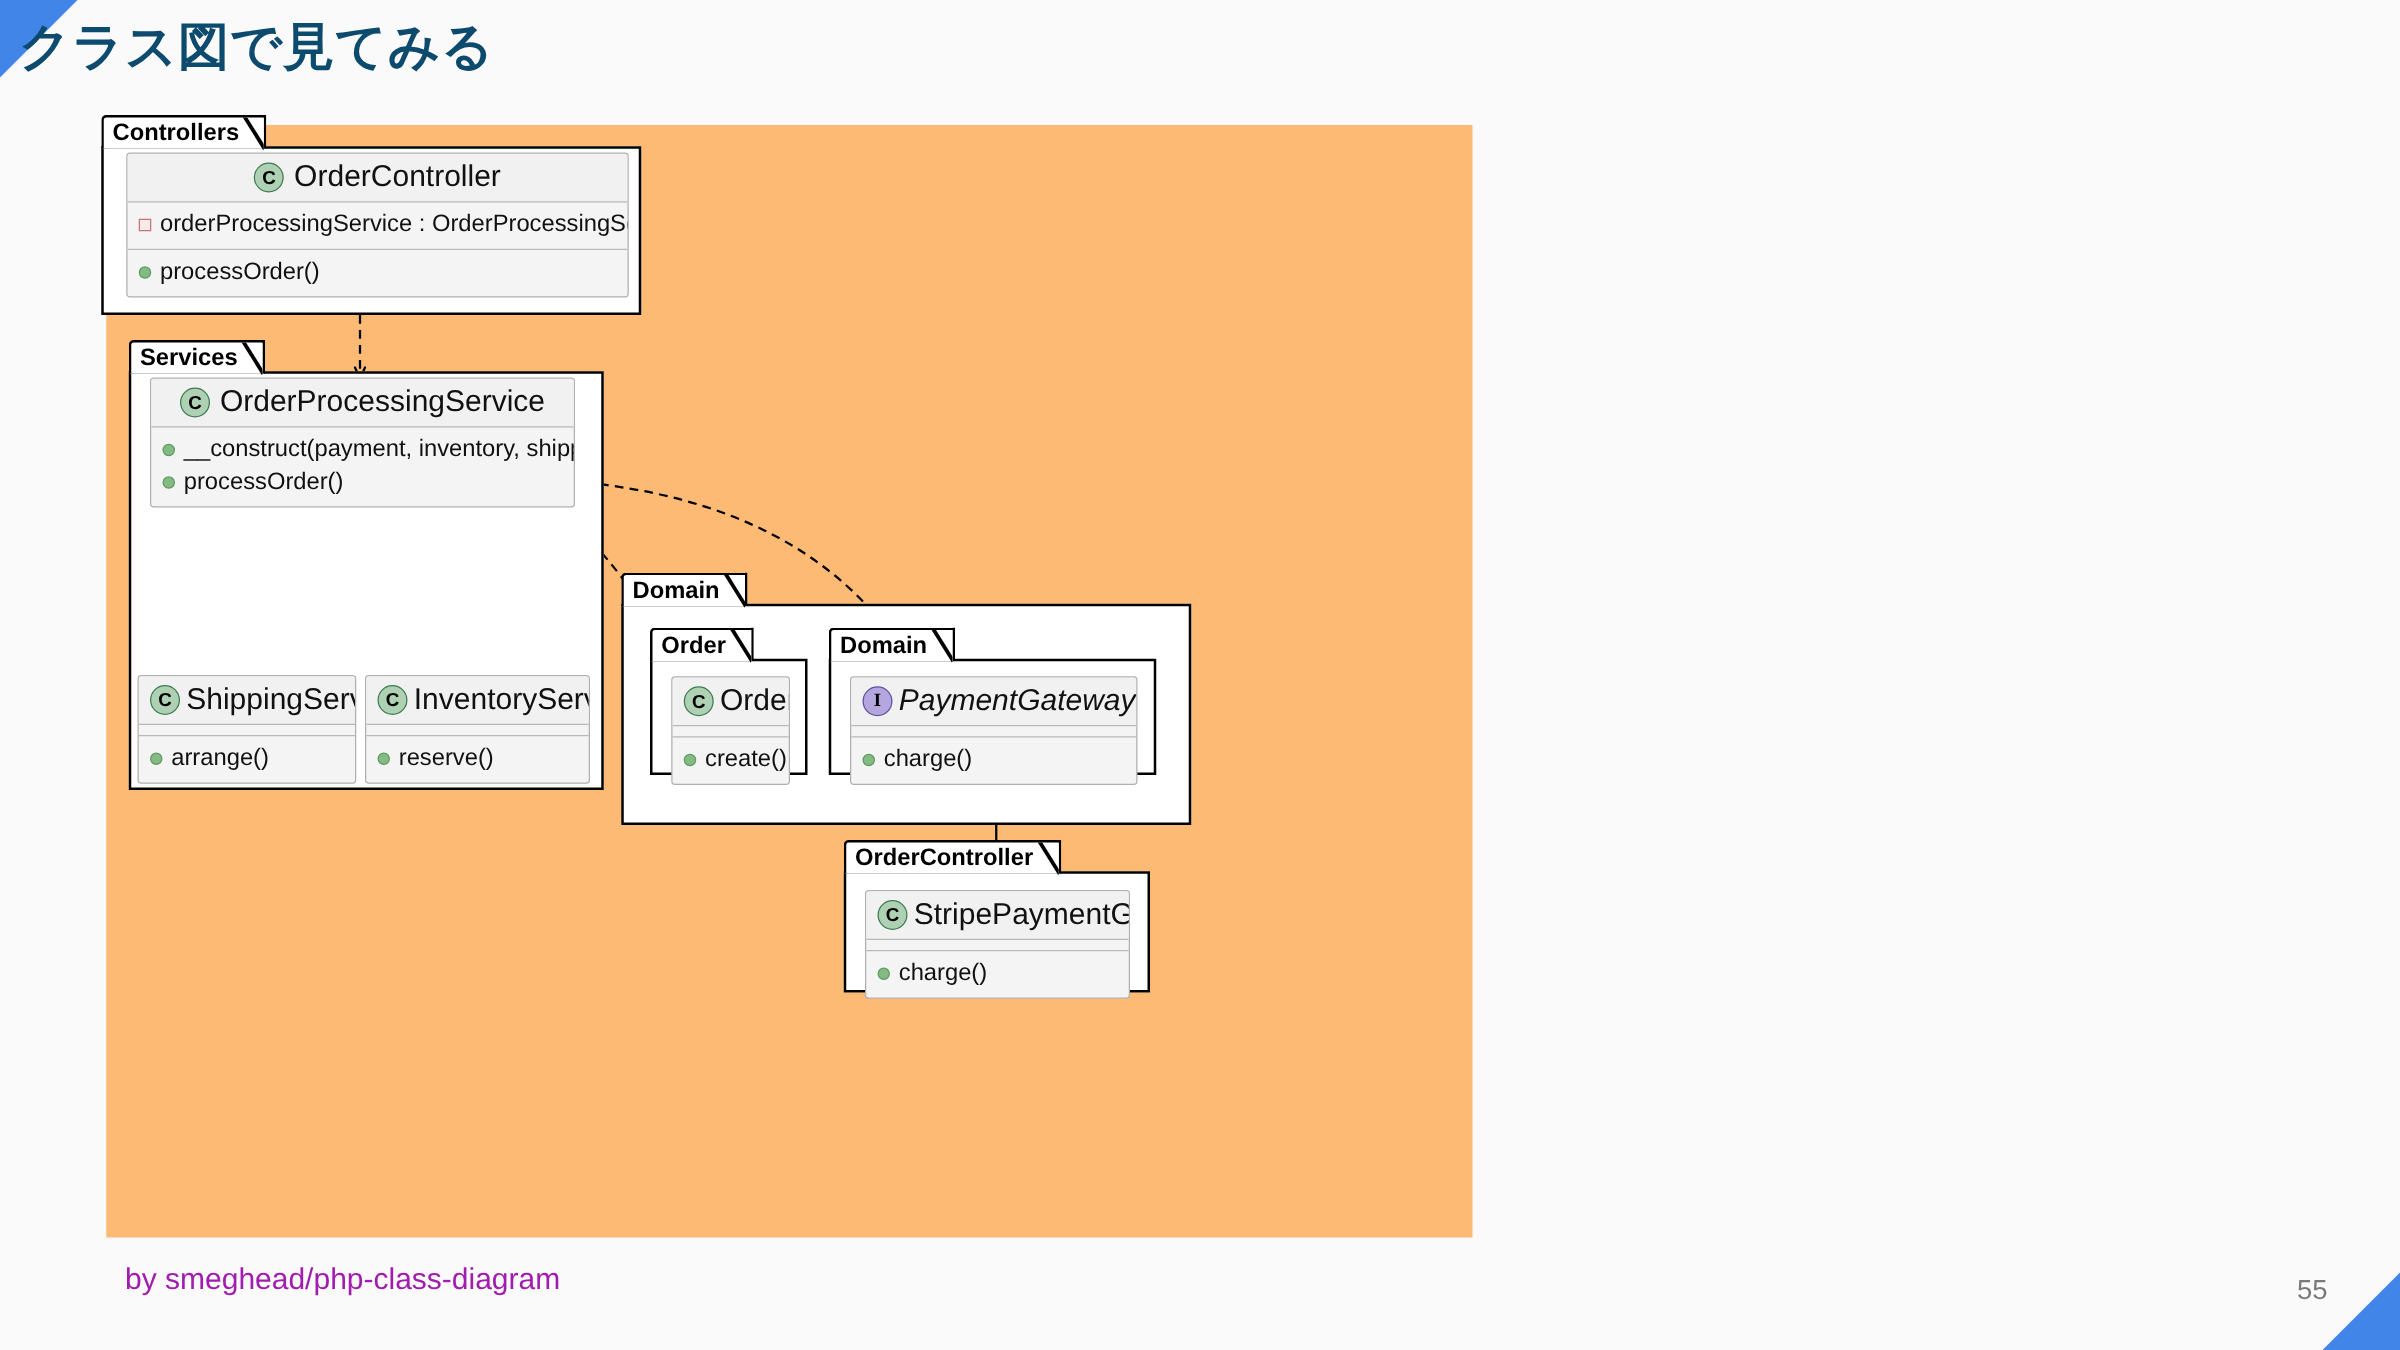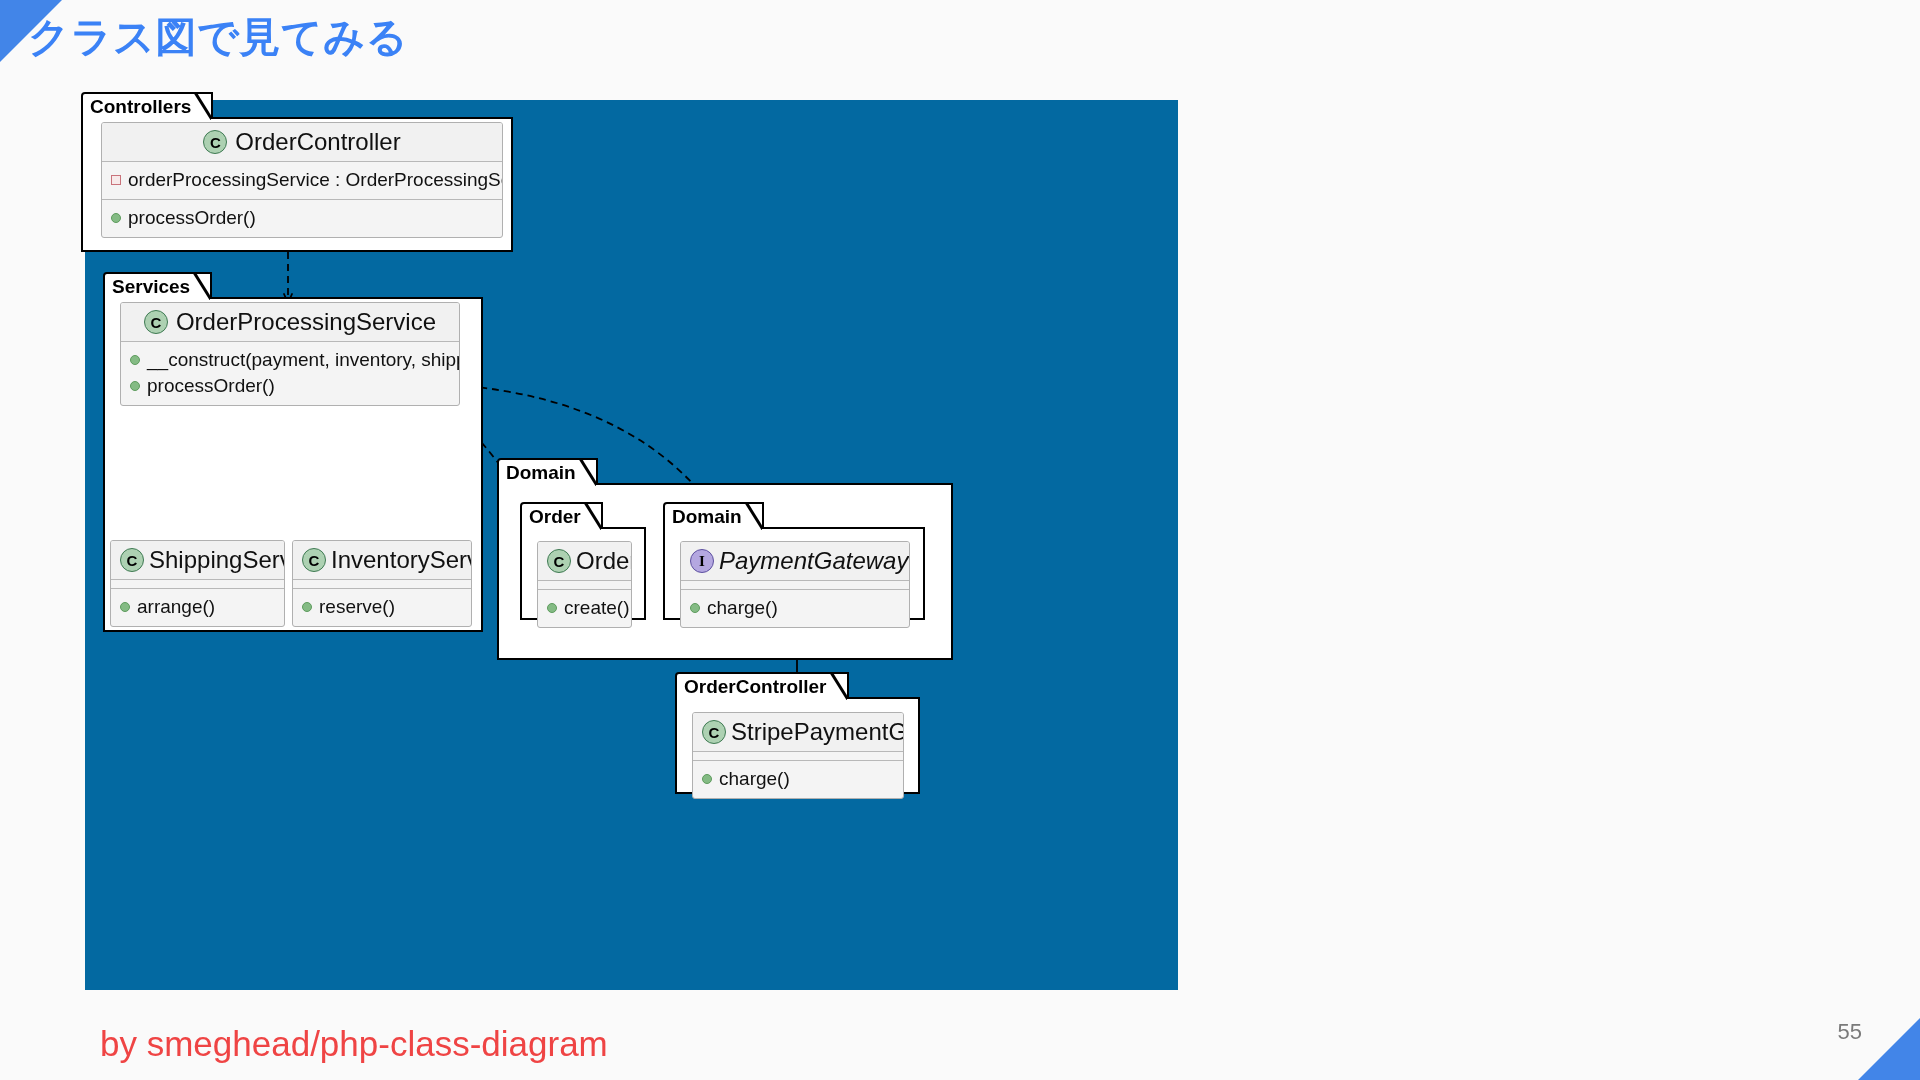--- a/index.html
+++ b/index.html
@@ -27,54 +27,54 @@
     position: absolute;
     bottom: 0; right: 0;
     width: 0; height: 0;
     border-bottom: 62px solid #4285e8;
     border-left: 62px solid transparent;
   }
 
   
   .slide-title {
     position: absolute;
-    left: 28px;
+    left: 15px;
     top: 10px;
     font-size: 41px;
     font-weight: bold;
-    color: #3b82f6;
+    color: #0c4a6e;
     letter-spacing: 0.5px;
     white-space: nowrap;
   }
 
   
   .footer-credit {
     position: absolute;
     left: 100px;
-    bottom: 16px;
-    font-size: 35px;
-    color: #ef4444;
+    bottom: 42px;
+    font-size: 24px;
+    color: #a21caf;
     white-space: nowrap;
   }
   .page-number {
     position: absolute;
     right: 58px;
     bottom: 35px;
     font-size: 22px;
     color: #7a7a7a;
   }
 
   
   .diagram-canvas {
     position: absolute;
     left: 85px;
     top: 100px;
     width: 1093px;
     height: 890px;
-    background: #0369a1;
+    background: #fdba74;
   }
 
   
   .connector-layer {
     position: absolute;
     left: 0; top: 0;
     width: 1093px;
     height: 890px;
     pointer-events: none;
   }

